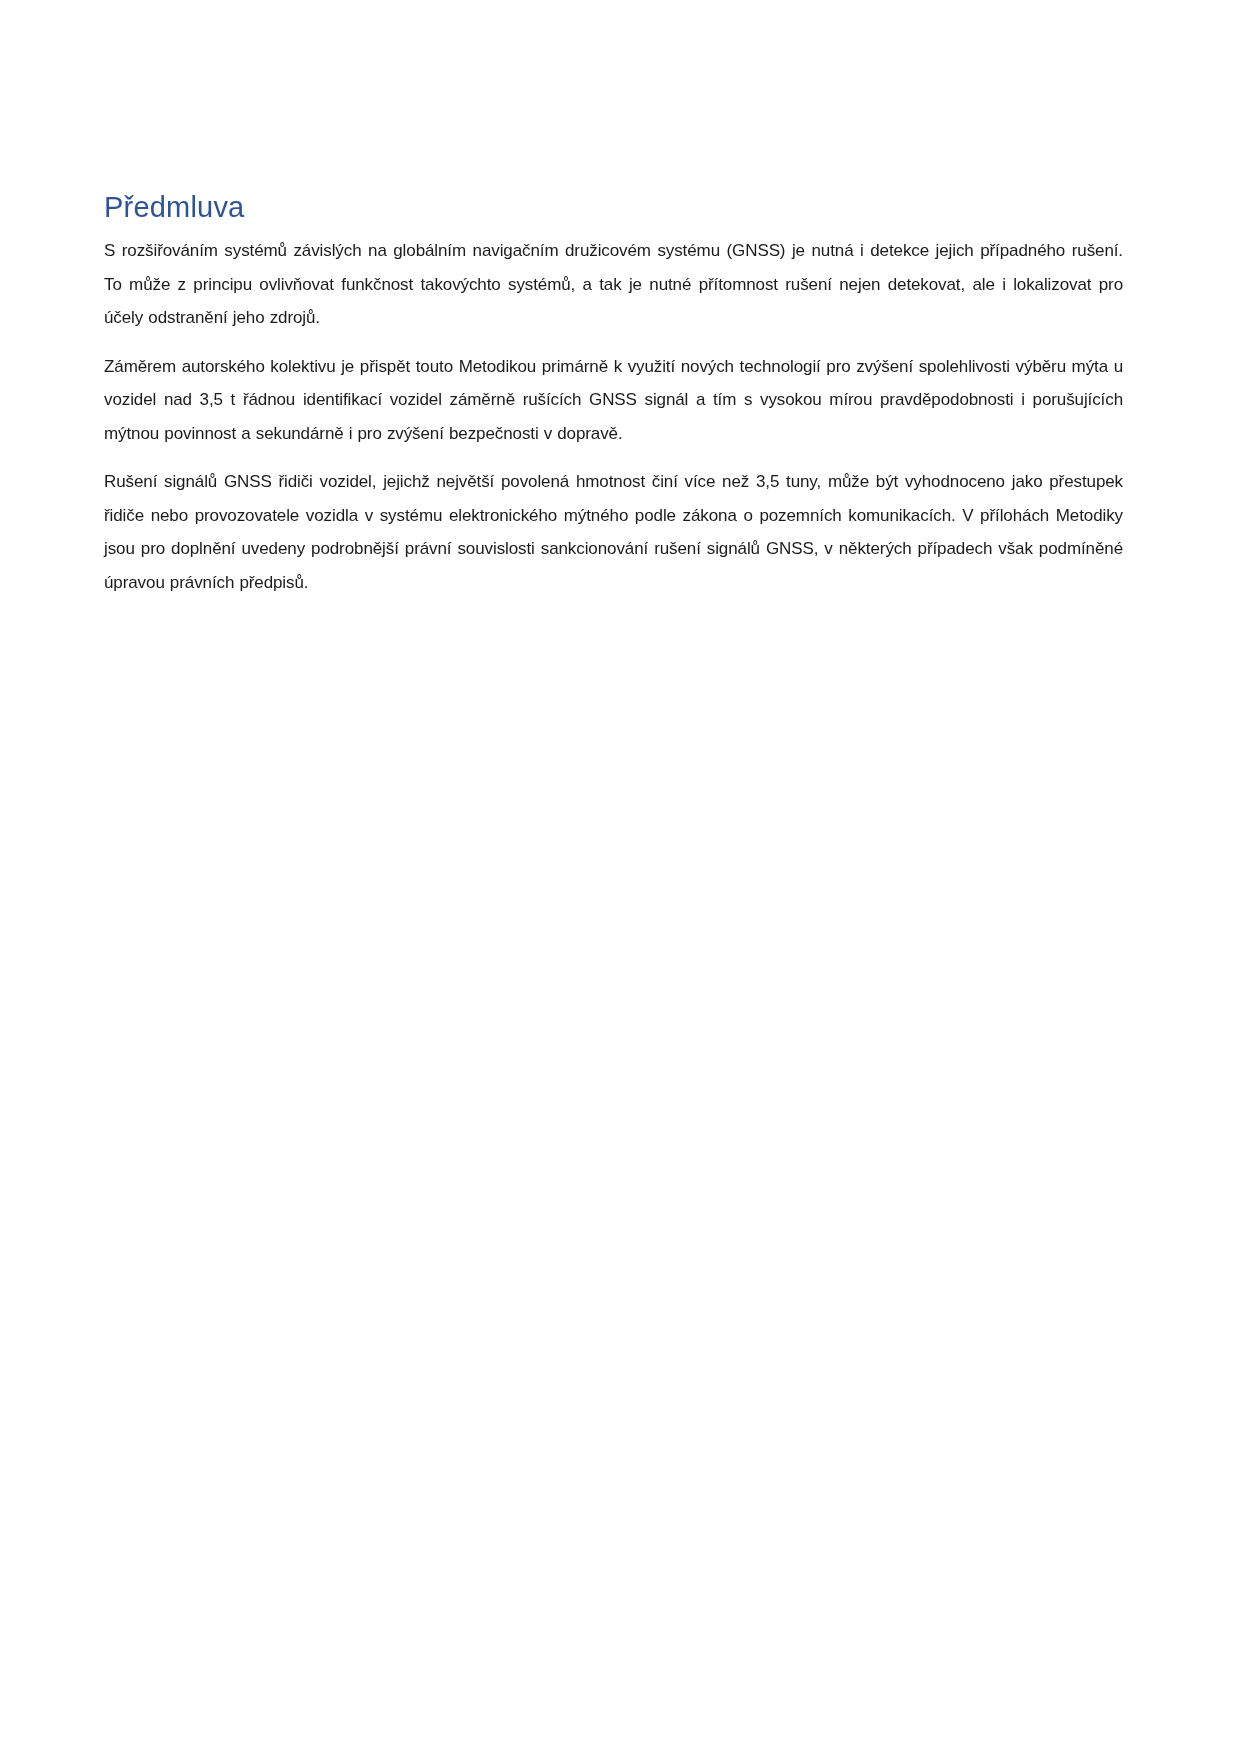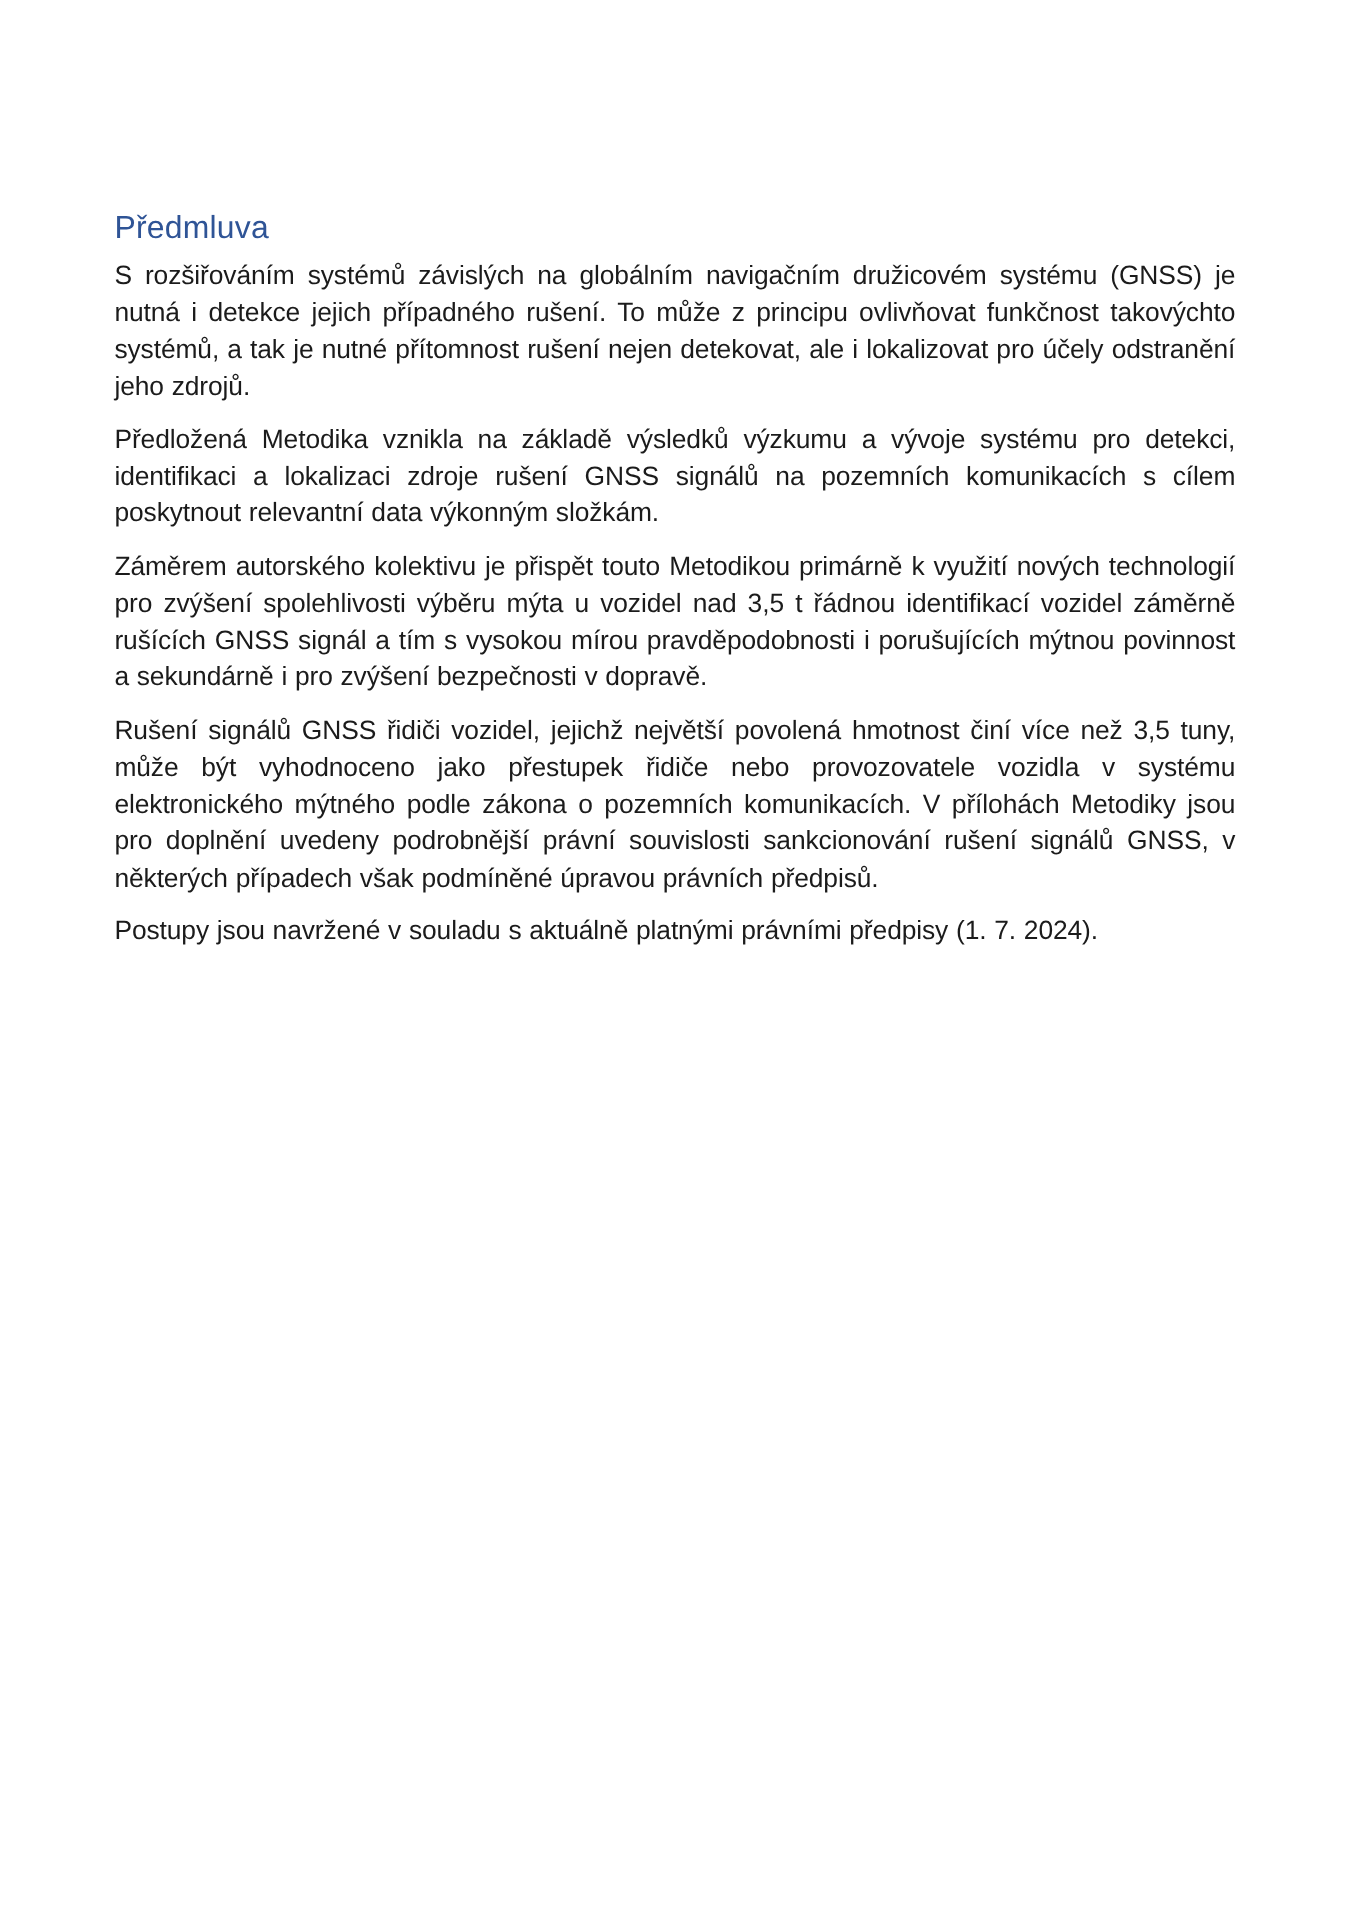--- a/index.html
+++ b/index.html
@@ -23,39 +23,37 @@
   }
   h1.doc-heading {
     margin: 0 0 10px 0;
     font-size: 29px;
     font-weight: 400;
     letter-spacing: 0.2px;
     font-family: "Liberation Sans", sans-serif;
   }
   p.doc-para {
     margin: 0 0 15px 0;
-    font-size: 24px;
+    font-size: 17px;
     line-height: 33.5px;
     text-align: justify;
     text-align-last: left;
     letter-spacing: -0.1px;
     word-spacing: 0.5px;
   }
 </style>
 </head>
 <body>
 
 <div class="page" style="background: rgb(255, 255, 255); color: rgb(27, 27, 27);">
   <div class="content">
     <h1 class="doc-heading" style="color: rgb(47, 84, 150);">Předmluva</h1>
 
     <p class="doc-para">S rozšiřováním systémů závislých na globálním navigačním družicovém systému (GNSS) je nutná i detekce jejich případného rušení. To může z principu ovlivňovat funkčnost takovýchto systémů, a tak je nutné přítomnost rušení nejen detekovat, ale i lokalizovat pro účely odstranění jeho zdrojů.</p>
 
 
-    <p class="doc-para">Předložená Metodika vznikla na základě výsledků výzkumu a vývoje systému pro detekci, identifikaci a lokalizaci zdroje rušení GNSS signálů na pozemních komunikacích s cílem poskytnout relevantní data výkonným složkám.</p>
 
     <p class="doc-para">Záměrem autorského kolektivu je přispět touto Metodikou primárně k využití nových technologií pro zvýšení spolehlivosti výběru mýta u vozidel nad 3,5 t řádnou identifikací vozidel záměrně rušících GNSS signál a tím s vysokou mírou pravděpodobnosti i porušujících mýtnou povinnost a sekundárně i pro zvýšení bezpečnosti v dopravě.</p>
 
     <p class="doc-para">Rušení signálů GNSS řidiči vozidel, jejichž největší povolená hmotnost činí více než 3,5 tuny, může být vyhodnoceno jako přestupek řidiče nebo provozovatele vozidla v systému elektronického mýtného podle zákona o pozemních komunikacích. V přílohách Metodiky jsou pro doplnění uvedeny podrobnější právní souvislosti sankcionování rušení signálů GNSS, v některých případech však podmíněné úpravou právních předpisů.</p>
 
-    <p class="doc-para">Postupy jsou navržené v souladu s aktuálně platnými právními předpisy (1. 7. 2024).</p>
   </div>
 </div>
 
 </body></html>

